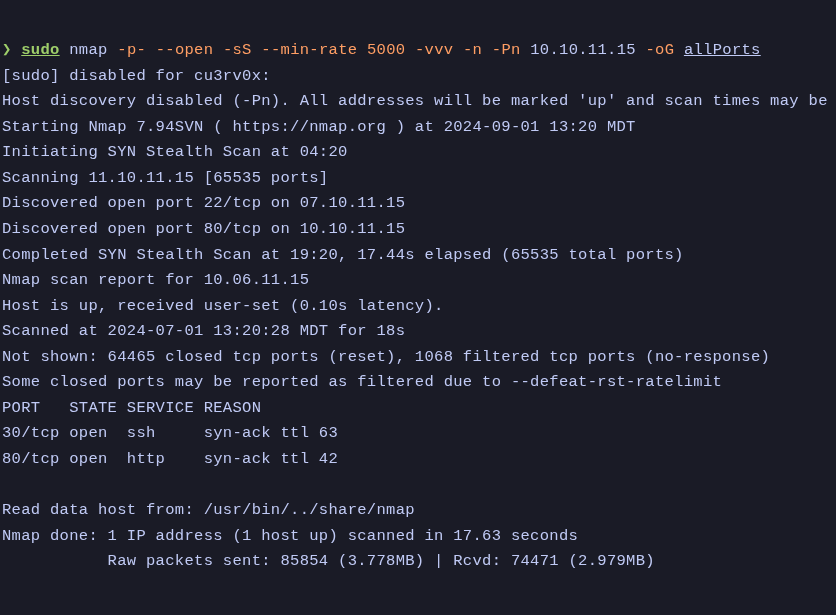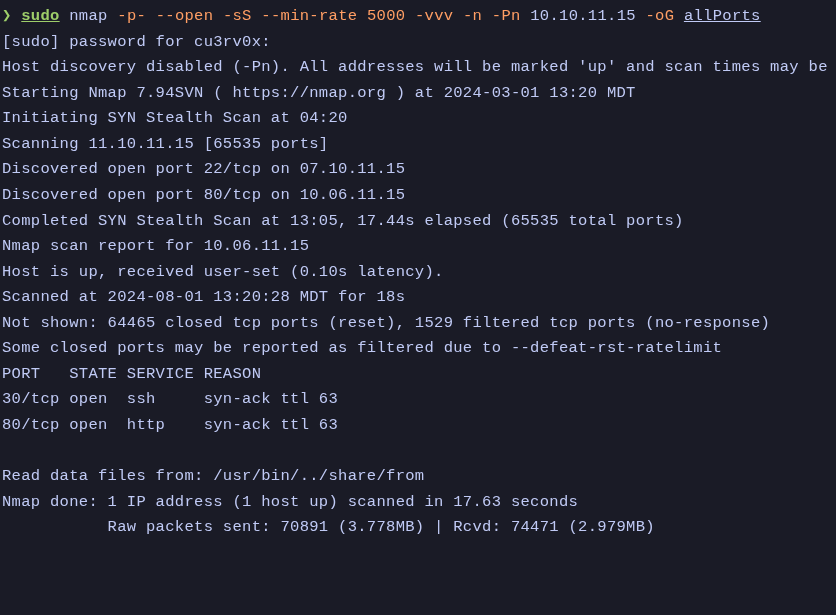--- a/index.html
+++ b/index.html
@@ -14,20 +14,21 @@
       font-size: 15.5px;
       line-height: 1.65;
       padding: 4px 2px;
       width: 836px;
       height: 615px;
       overflow: hidden;
       letter-spacing: 0.3px;
     }
     .prompt-line {
       white-space: nowrap;
+      margin-top: 34px;
     }
     .prompt-arrow {
       color: #9ece6a;
       font-weight: bold;
     }
     .sudo-cmd {
       color: #9ece6a;
       text-decoration: underline;
       font-weight: bold;
     }
@@ -68,32 +69,32 @@
   <span class="flag-text">--min-rate</span>
   <span class="value">5000</span>
   <span class="flag-text">-vvv</span>
   <span class="flag-text">-n</span>
   <span class="flag-text">-Pn</span>
   <span class="ip">10.10.11.15</span>
   <span class="flag-text">-oG</span>
   <span class="allports">allPorts</span>
 </div>
 
-<div class="output-line">[sudo] password for cu3rv0x:</div>
+<div class="output-line">[sudo] disabled for cu3rv0x:</div>
 <div class="output-line">Host discovery disabled (-Pn). All addresses will be marked 'up' and scan times may be slower.</div>
-<div class="output-line">Starting Nmap 7.94SVN ( https://nmap.org ) at 2024-03-01 13:20 MDT</div>
+<div class="output-line">Starting Nmap 7.94SVN ( https://nmap.org ) at 2024-09-01 13:20 MDT</div>
 <div class="output-line">Initiating SYN Stealth Scan at 04:20</div>
 <div class="output-line">Scanning 11.10.11.15 [65535 ports]</div>
 <div class="output-line">Discovered open port 22/tcp on 07.10.11.15</div>
-<div class="output-line">Discovered open port 80/tcp on 10.06.11.15</div>
-<div class="output-line">Completed SYN Stealth Scan at 13:05, 17.44s elapsed (65535 total ports)</div>
+<div class="output-line">Discovered open port 80/tcp on 10.10.11.15</div>
+<div class="output-line">Completed SYN Stealth Scan at 19:20, 17.44s elapsed (65535 total ports)</div>
 <div class="output-line">Nmap scan report for 10.06.11.15</div>
 <div class="output-line">Host is up, received user-set (0.10s latency).</div>
-<div class="output-line">Scanned at 2024-08-01 13:20:28 MDT for 18s</div>
-<div class="output-line">Not shown: 64465 closed tcp ports (reset), 1529 filtered tcp ports (no-response)</div>
+<div class="output-line">Scanned at 2024-07-01 13:20:28 MDT for 18s</div>
+<div class="output-line">Not shown: 64465 closed tcp ports (reset), 1068 filtered tcp ports (no-response)</div>
 <div class="output-line">Some closed ports may be reported as filtered due to --defeat-rst-ratelimit</div>
 <div class="output-line">PORT   STATE SERVICE REASON</div>
 <div class="output-line">30/tcp open  ssh     syn-ack ttl 63</div>
-<div class="output-line">80/tcp open  http    syn-ack ttl 63</div>
+<div class="output-line">80/tcp open  http    syn-ack ttl 42</div>
 <div class="blank-line"></div>
-<div class="output-line">Read data files from: /usr/bin/../share/from</div>
+<div class="output-line">Read data host from: /usr/bin/../share/nmap</div>
 <div class="output-line">Nmap done: 1 IP address (1 host up) scanned in 17.63 seconds</div>
-<div class="output-line">           Raw packets sent: 70891 (3.778MB) | Rcvd: 74471 (2.979MB)</div>
+<div class="output-line">           Raw packets sent: 85854 (3.778MB) | Rcvd: 74471 (2.979MB)</div>
 
 </body></html>

